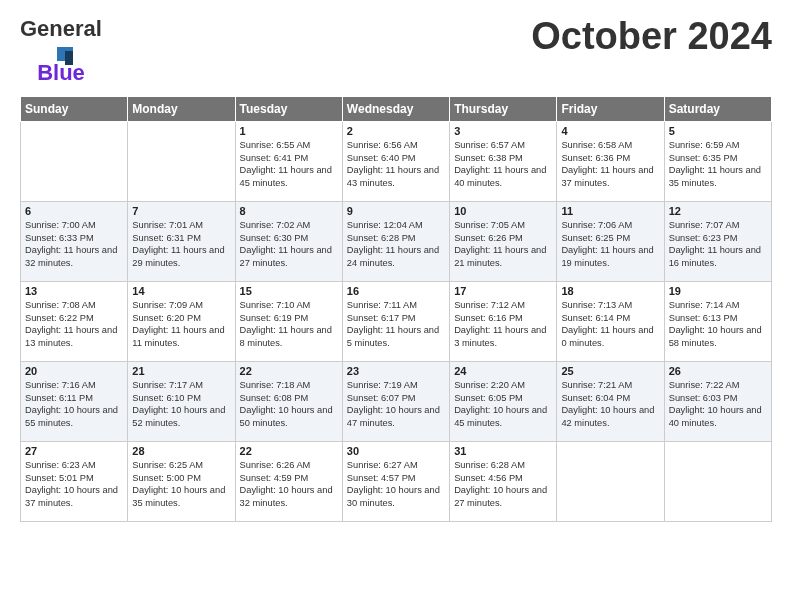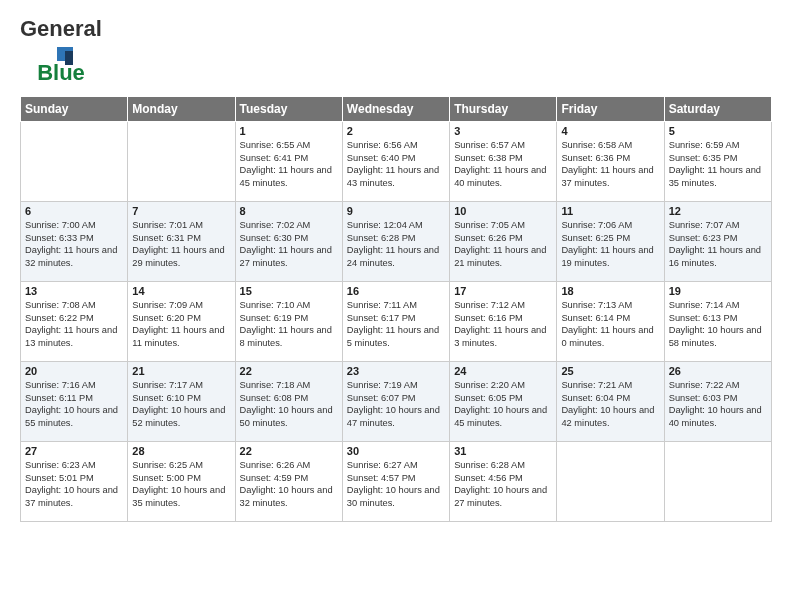--- a/index.html
+++ b/index.html
@@ -23,21 +23,21 @@
     }
     .logo-text {
       display: flex;
       align-items: center;
       font-size: 22px;
       font-weight: bold;
       color: #333;
       flex-direction: column;
     }
     .logo-general { color: #333; font-weight: bold; }
-    .logo-blue { color: #15803d; font-weight: bold; }
+    .logo-blue { color: #6d28d9; font-weight: bold; }
     .logo-icon {
       width: 24px;
       height: 18px;
       margin: 0 2px;
       position: relative;
       display: inline-block;
     }
     .logo-icon svg { vertical-align: middle; }
     .title-area { text-align: right; }
     .month-title {
@@ -98,20 +98,21 @@
       <span class="logo-icon">
         <svg width="24" height="18" viewBox="0 0 24 18">
           <polygon points="8,0 24,0 24,14 8,14" fill="#2e75b6"></polygon>
           <polygon points="16,4 24,4 24,18 16,18" fill="#1a3a5c"></polygon>
         </svg>
       </span>
       <span class="logo-blue">Blue</span>
     </div>
   </div>
   <div class="title-area">
+    <div class="month-title">October 2024</div>
   </div>
 </div>
 
 <table>
   <thead>
     <tr id="thead-row">
     <th>Sunday</th>
         <th>Monday</th>
         <th>Tuesday</th>
         <th>Wednesday</th>

